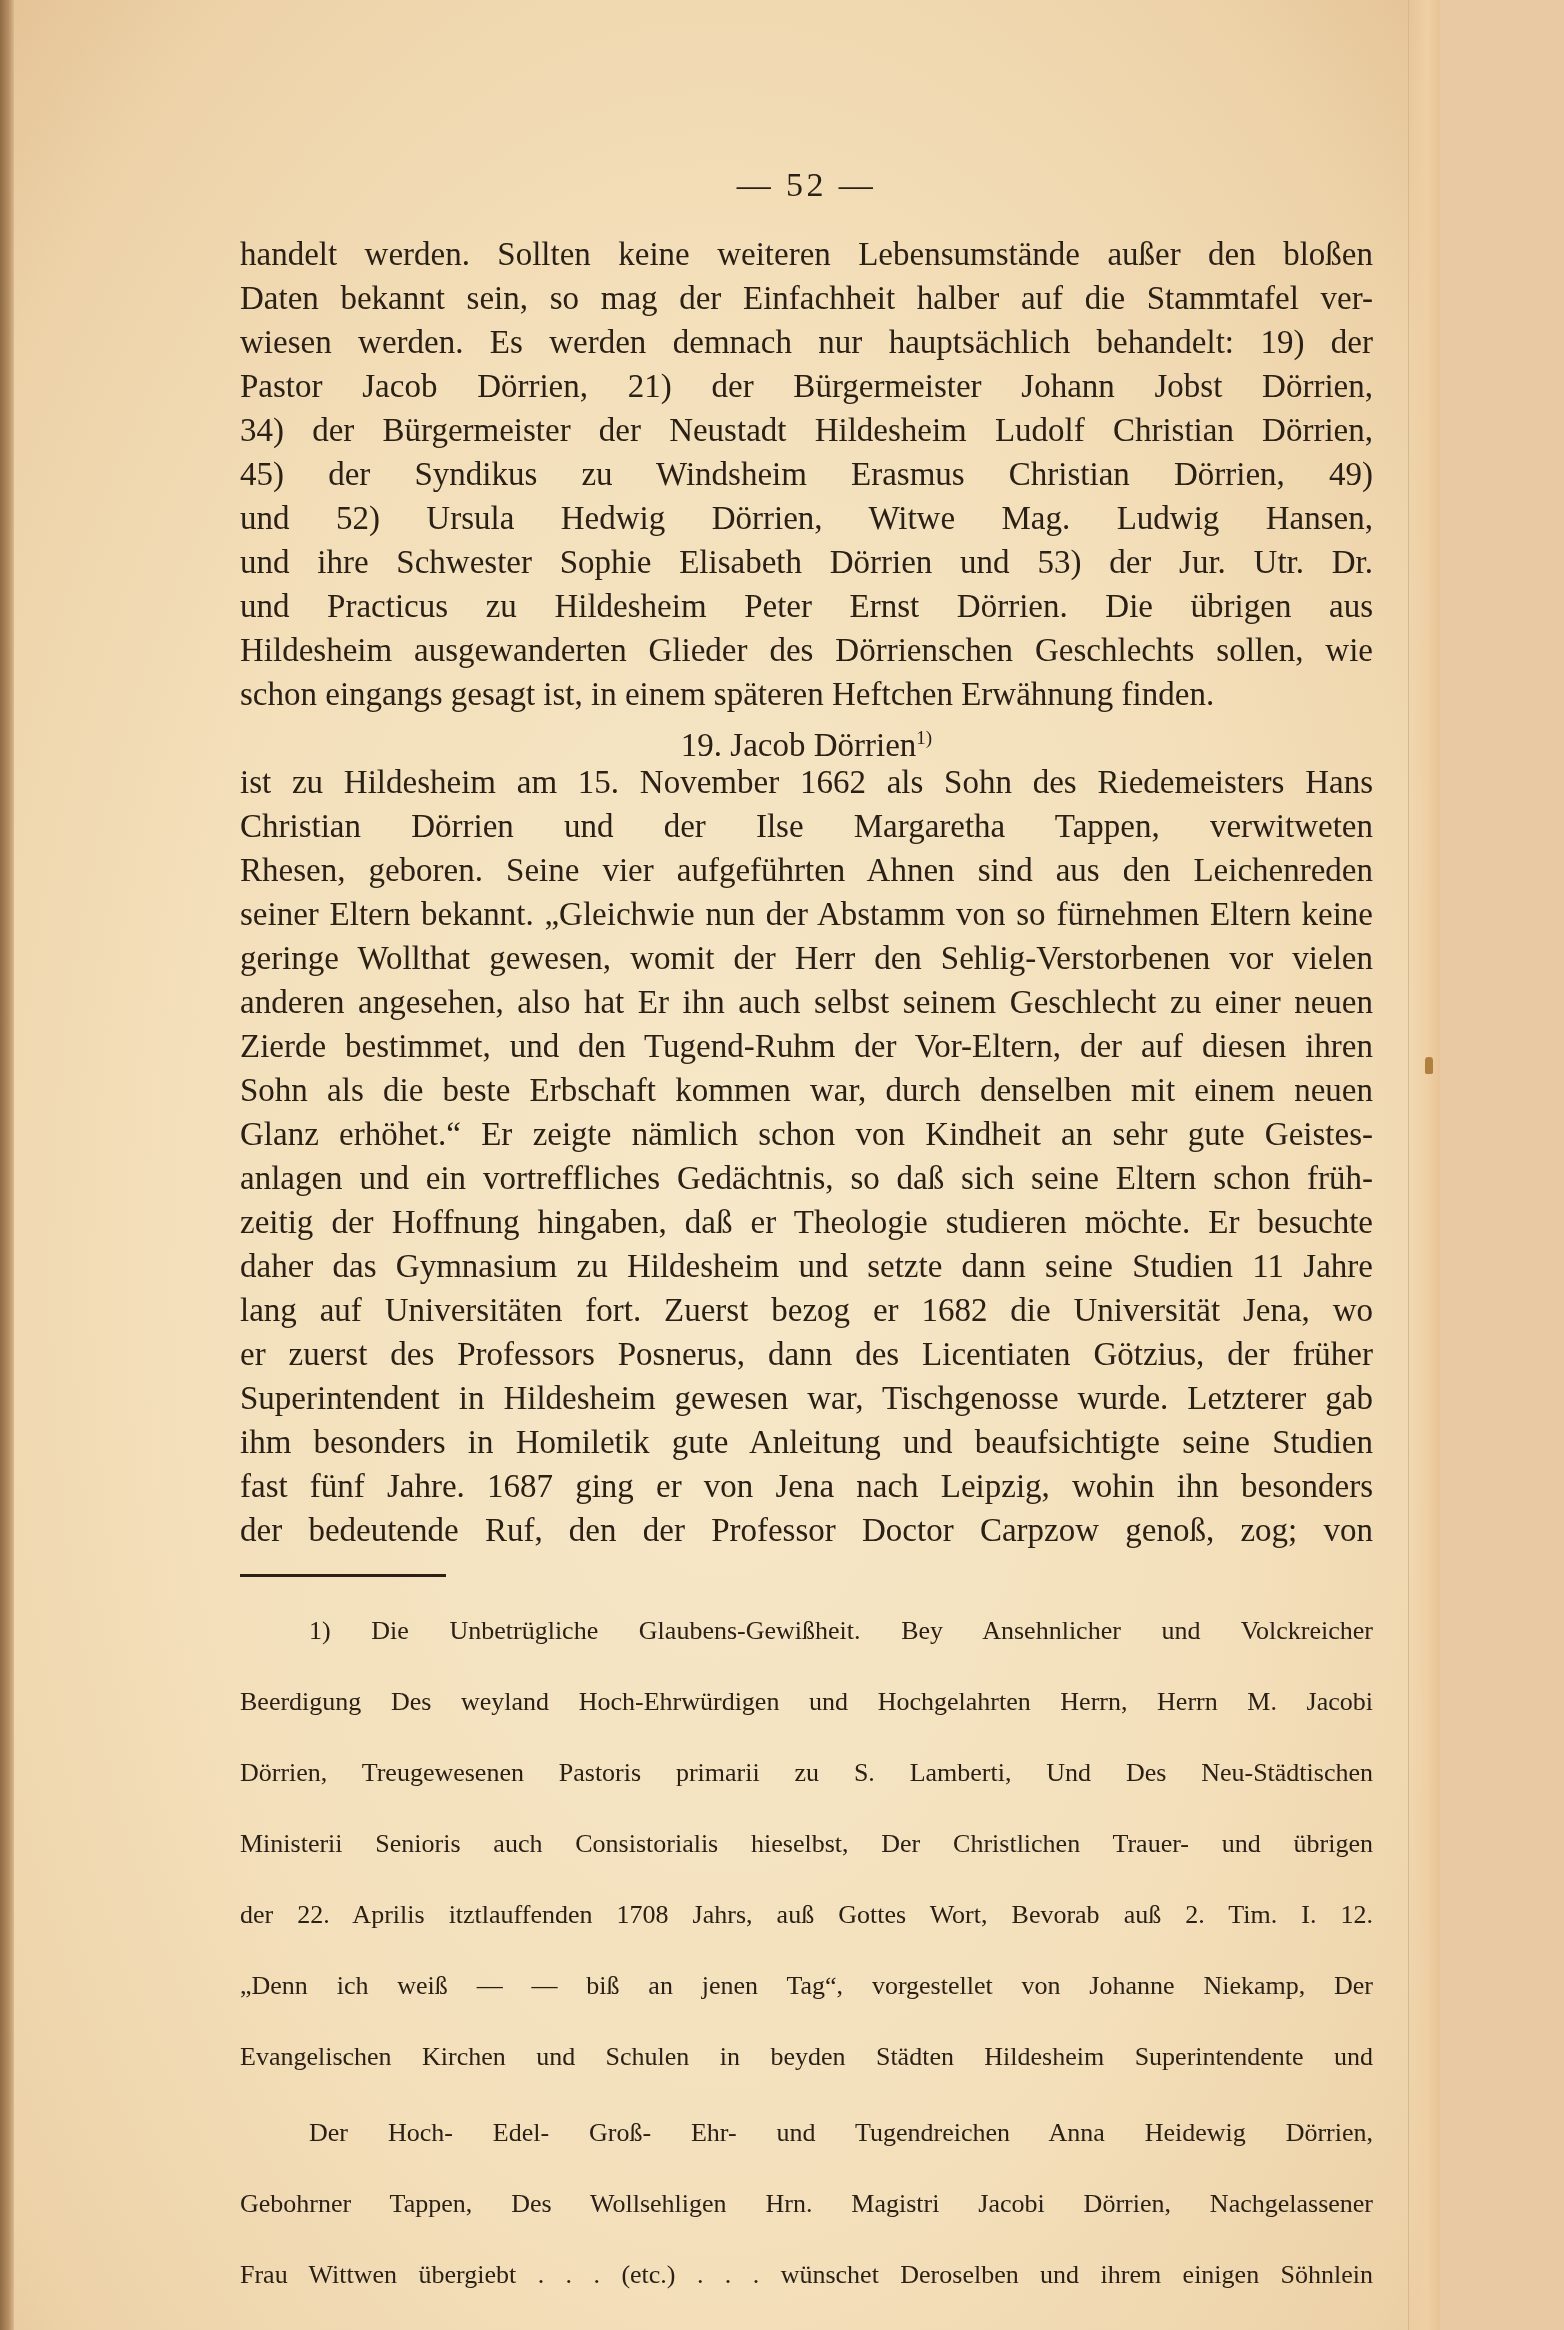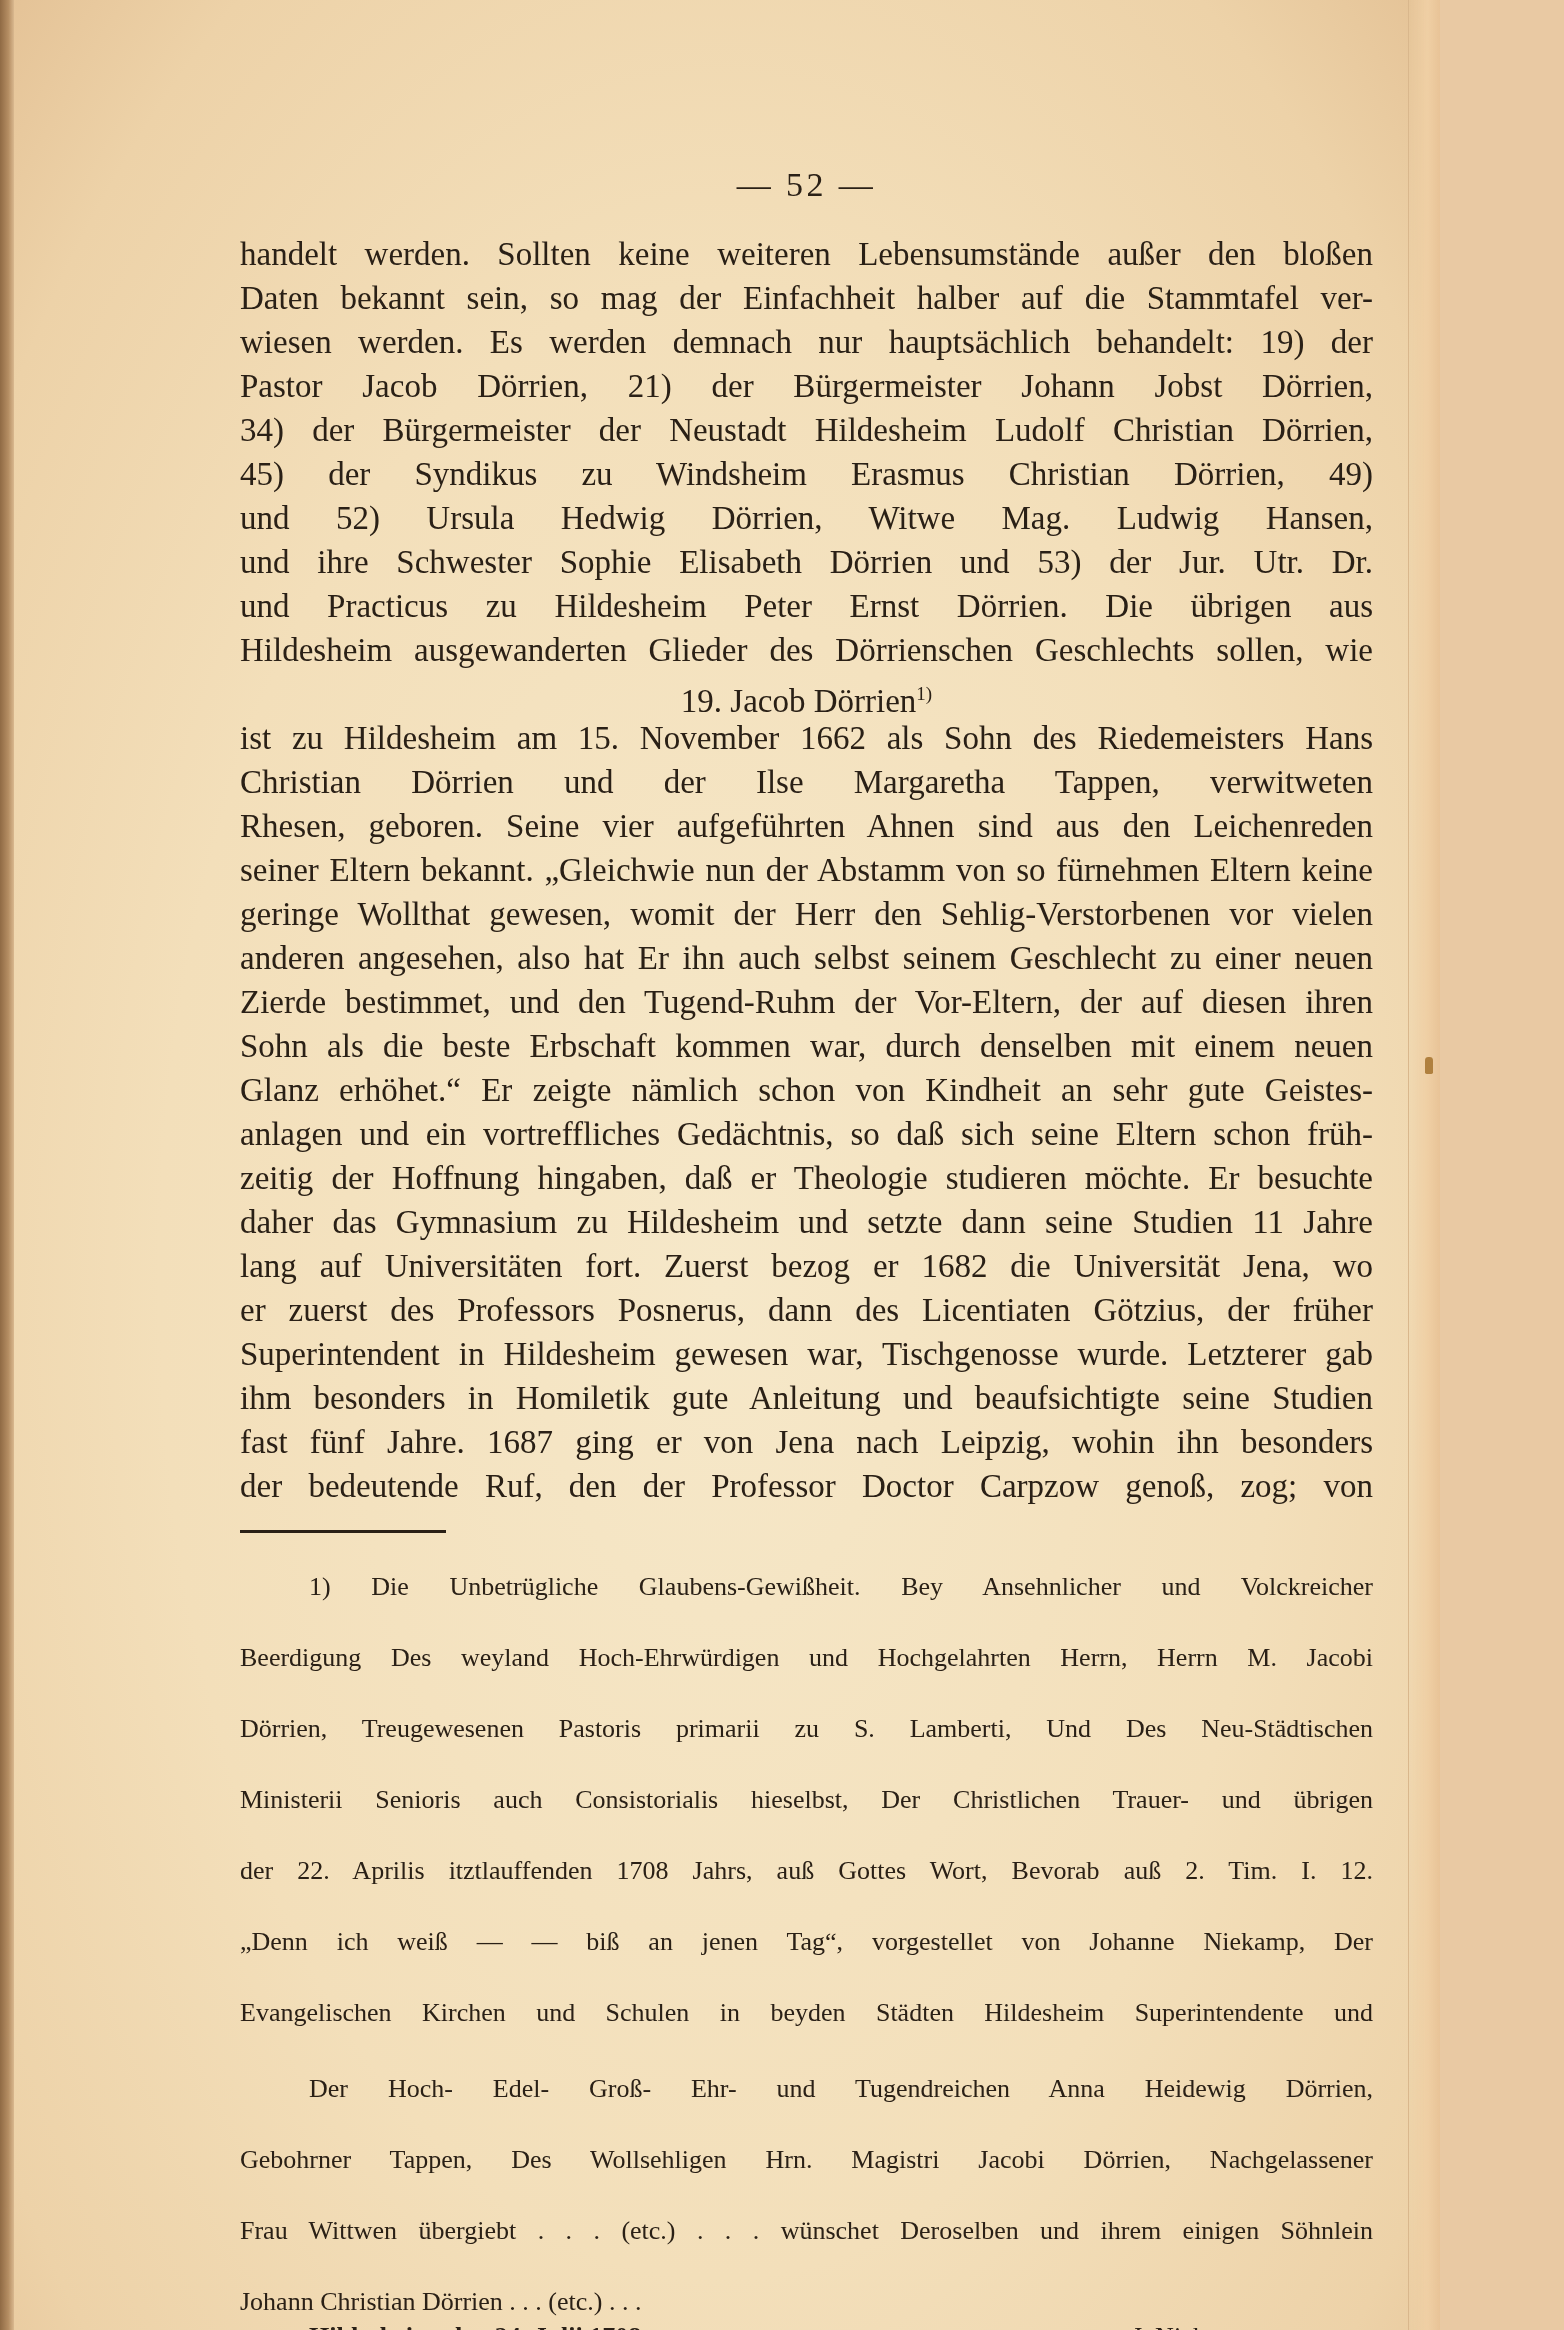--- a/index.html
+++ b/index.html
@@ -75,20 +75,21 @@
       <div class="body-line">handelt werden. Sollten keine weiteren Lebensumstände außer den bloßen</div>
       <div class="body-line">Daten bekannt sein, so mag der Einfachheit halber auf die Stammtafel ver-</div>
       <div class="body-line">wiesen werden. Es werden demnach nur hauptsächlich behandelt: 19) der</div>
       <div class="body-line">Pastor Jacob Dörrien, 21) der Bürgermeister Johann Jobst Dörrien,</div>
       <div class="body-line">34) der Bürgermeister der Neustadt Hildesheim Ludolf Christian Dörrien,</div>
       <div class="body-line">45) der Syndikus zu Windsheim Erasmus Christian Dörrien, 49)</div>
       <div class="body-line">und 52) Ursula Hedwig Dörrien, Witwe Mag. Ludwig Hansen,</div>
       <div class="body-line">und ihre Schwester Sophie Elisabeth Dörrien und 53) der Jur. Utr. Dr.</div>
       <div class="body-line">und Practicus zu Hildesheim Peter Ernst Dörrien. Die übrigen aus</div>
       <div class="body-line">Hildesheim ausgewanderten Glieder des Dörrienschen Geschlechts sollen, wie</div>
+      <div class="body-line last">schon eingangs gesagt ist, in einem späteren Heftchen Erwähnung finden.</div>
     </div>
 
     <div class="section-heading">
       <span>19. Jacob Dörrien</span><sup>1)</sup>
     </div>
 
     <div>
       <div class="body-line">ist zu Hildesheim am 15. November 1662 als Sohn des Riedemeisters Hans</div>
       <div class="body-line">Christian Dörrien und der Ilse Margaretha Tappen, verwitweten</div>
       <div class="body-line">Rhesen, geboren. Seine vier aufgeführten Ahnen sind aus den Leichenreden</div>

